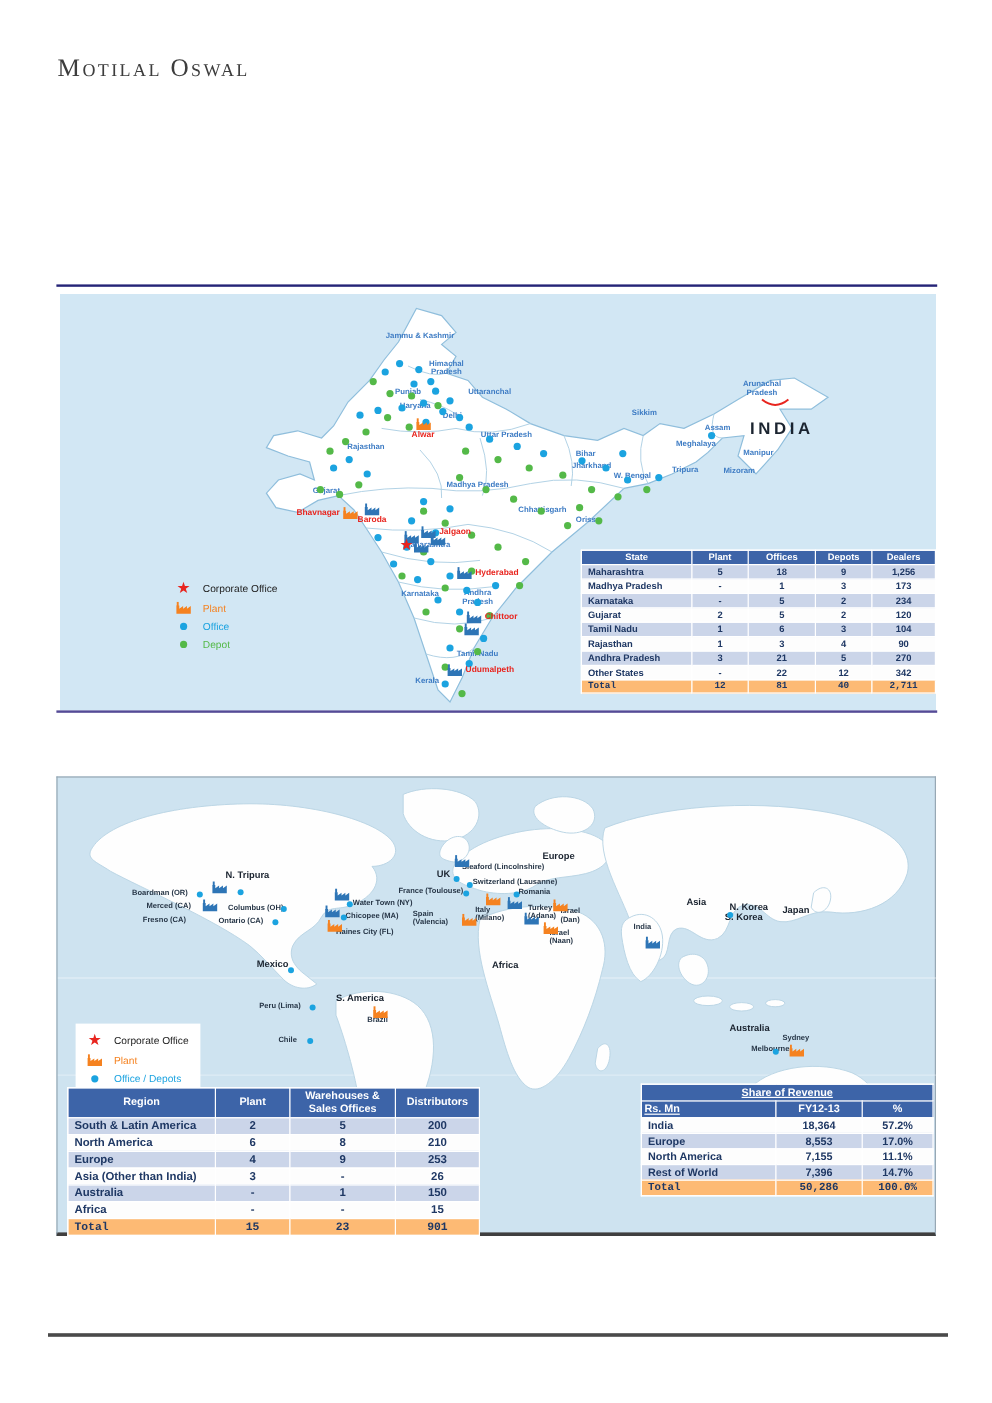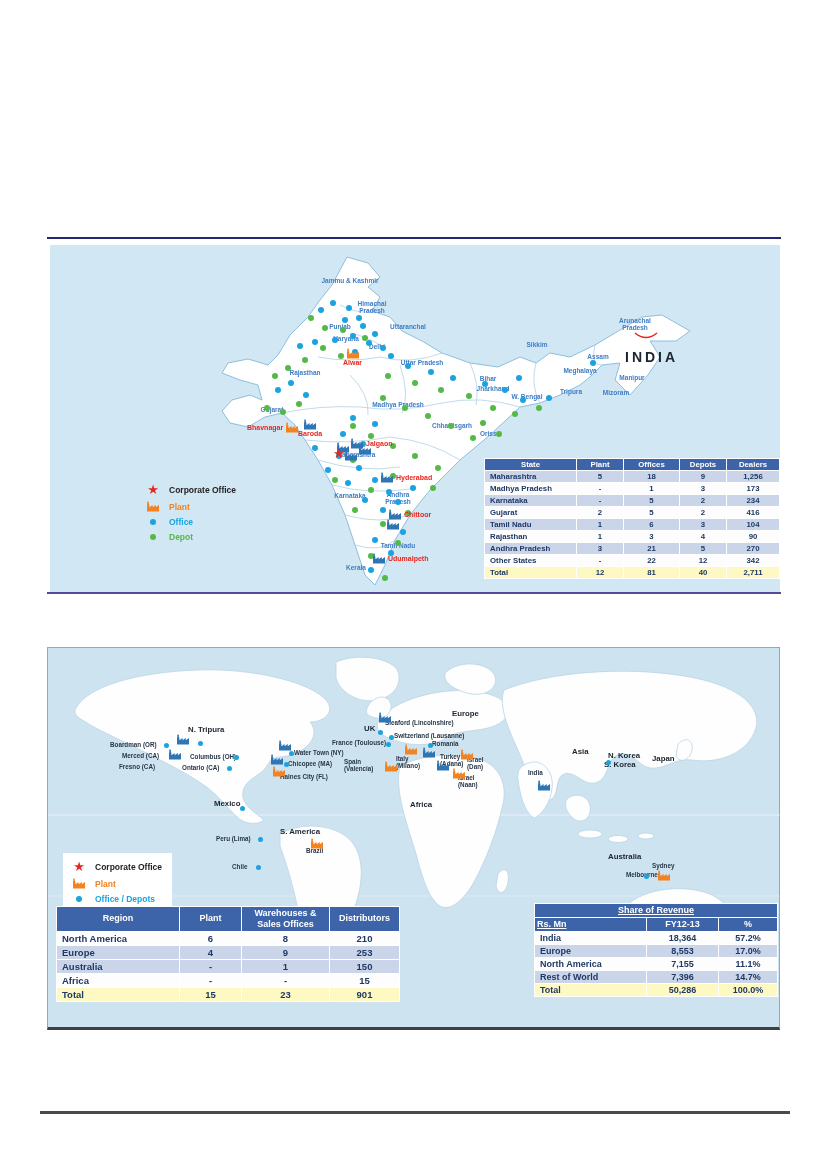--- a/index.html
+++ b/index.html
@@ -30,51 +30,52 @@
   .site.below{flex-direction:column;gap:0;}
   .star{color:#E8251F;font-size:13px;line-height:1;}
 
   .country-title{position:absolute;left:575px;top:104px;font-size:14px;font-weight:bold;
                  letter-spacing:3px;color:#1B2430;}
   .country-chevron{position:absolute;left:583px;top:86px;}
 
   .legend{position:absolute;}
   .legend-row{display:flex;align-items:center;gap:8px;margin-bottom:5px;}
   .legend-icon{width:16px;display:flex;justify-content:center;line-height:0;}
-  .legend-label{font-size:8.5px;font-weight:bold;}
+  .legend-label{font-size:8.5px;font-weight:normal;}
   .india-legend{left:95px;top:238px;}
   .world-legend{left:15px;top:205px;background:#fff;padding:7px 10px 4px 8px;}
 
   .site-label{position:absolute;font-size:6.3px;font-weight:bold;color:#273647;
               white-space:pre-line;line-height:1.15;}
   .region-label{font-size:7.8px;color:#1B2430;}
 
   table.dtable{border-collapse:collapse;position:absolute;table-layout:fixed;
                font-weight:bold;color:#1F3864;background:#fff;}
   table.dtable th{background:#3D64A8;color:#fff;border:1px solid #fff;
                   padding:1px 2px;white-space:pre-line;line-height:1.2;}
   table.dtable td{border:1px solid #fff;text-align:center;padding:1px 3px;}
   table.dtable td:first-child{text-align:left;padding-left:5px;}
   tr.row-odd{background:#CBD5E9;}
   tr.row-even{background:#FDFDFD;}
-  tr.row-total{background:#fef9c3;}
+  tr.row-total{background:#fdba74;font-family:Liberation Mono, monospace;}
   .india-table{left:434px;top:213px;width:295px;font-size:7.8px;}
   .india-table th{font-size:7.8px;margin-top:23px;}
   .region-table{left:8px;top:258px;width:343px;font-size:9.5px;}
   .region-table th{font-size:9px;}
   .region-table td{padding:1.5px 4px;}
   .revenue-table{left:486px;top:255px;width:243px;font-size:9px;}
   .revenue-table td{padding:3.5px 5px;}
   .u{text-decoration:underline;}
 </style>
 </head>
 <body>
 
 <div class="page">
 
+  <div class="logo">Motilal Oswal</div>
   <div class="rule rule-top"></div>
 
   <div class="map-panel india-panel" id="india-panel">
     <svg class="map-svg" width="730" height="347" viewBox="0 0 730 347">
       <path d="M282,40 L297,12 L318,18 L330,32 L318,42 L330,52 L322,66 L340,72 L352,86 L372,96
                L392,108 L420,118 L448,122 L470,112 L486,118 L500,108 L520,112 L545,100 L565,88
                L592,72 L612,70 L640,86 L626,96 L600,96 L610,112 L598,130 L580,150 L565,135
                L570,118 L552,120 L540,132 L530,140 L510,150 L490,158 L470,162 L440,190 L410,215
                L380,245 L360,270 L345,295 L335,320 L325,340 L315,330 L305,300 L295,270 L282,240
                L268,215 L255,195 L245,180 L232,168 L215,172 L198,182 L180,178 L172,166 L182,155
@@ -347,21 +348,21 @@
             <td>-</td>
             <td>5</td>
             <td>2</td>
             <td>234</td>
           </tr>
           <tr class="row-even">
             <td>Gujarat</td>
             <td>2</td>
             <td>5</td>
             <td>2</td>
-            <td>416</td>
+            <td>120</td>
           </tr>
           <tr class="row-odd">
             <td>Tamil Nadu</td>
             <td>1</td>
             <td>6</td>
             <td>3</td>
             <td>104</td>
           </tr>
           <tr class="row-even">
             <td>Rajasthan</td>
@@ -583,31 +584,43 @@
         <thead>
           <tr>
             <th>Region</th>
             <th>Plant</th>
             <th>Warehouses &amp;
 Sales Offices</th>
             <th>Distributors</th>
           </tr>
         </thead>
         <tbody>
+          <tr class="row-odd">
+            <td>South &amp; Latin America</td>
+            <td>2</td>
+            <td>5</td>
+            <td>200</td>
+          </tr>
           <tr class="row-even">
             <td>North America</td>
             <td>6</td>
             <td>8</td>
             <td>210</td>
           </tr>
           <tr class="row-odd">
             <td>Europe</td>
             <td>4</td>
             <td>9</td>
             <td>253</td>
+          </tr>
+          <tr class="row-even">
+            <td>Asia (Other than India)</td>
+            <td>3</td>
+            <td>-</td>
+            <td>26</td>
           </tr>
           <tr class="row-odd">
             <td>Australia</td>
             <td>-</td>
             <td>1</td>
             <td>150</td>
           </tr>
           <tr class="row-even">
             <td>Africa</td>
             <td>-</td>

